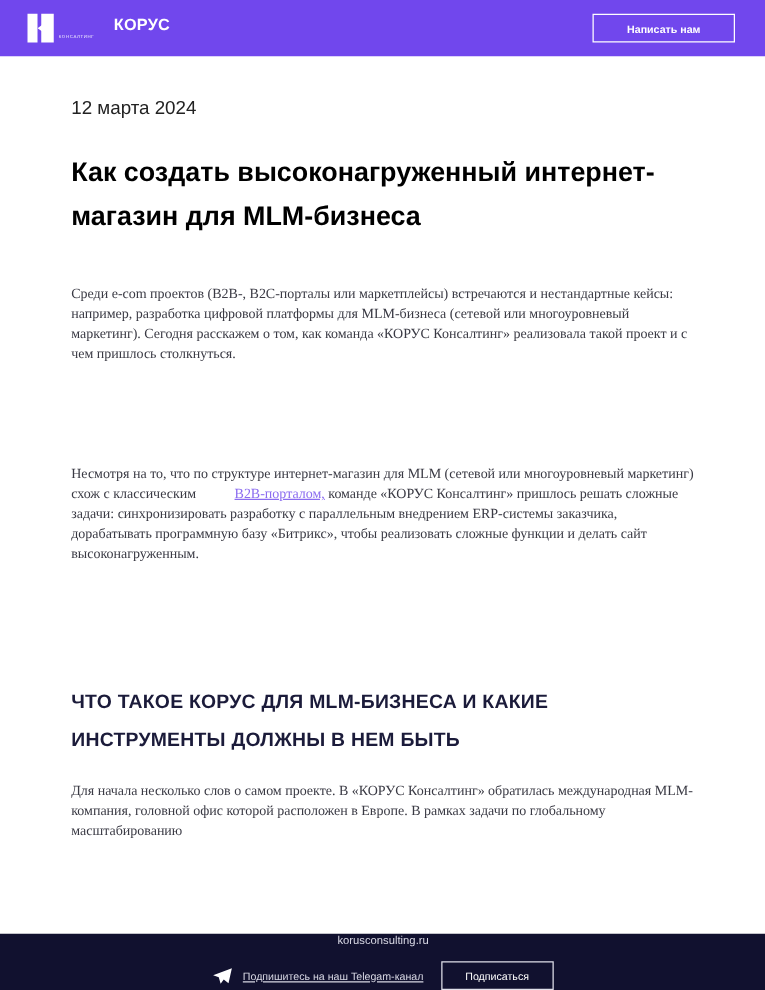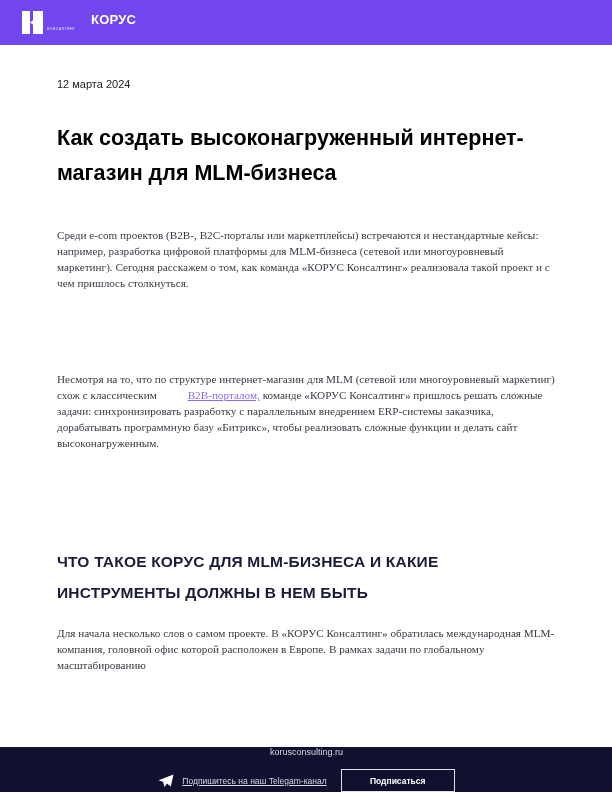--- a/index.html
+++ b/index.html
@@ -20,21 +20,21 @@
   .logo-text .big { font-size: 13px; font-weight: bold; letter-spacing: 0.2px; padding-left: 44px; }
   .logo-text .small { font-size: 3.5px; letter-spacing: 0.5px; margin-top: 2px; opacity: 0.9; }
 
   .btn-header {
     width: 114px; height: 23px; border: 1px solid #ffffff; color: #fff; background: transparent;
     font-size: 8.5px; font-weight: bold; display: flex; align-items: center; justify-content: center;
     margin-right: 2px;
   }
 
   .content { position: absolute; left: 57px; top: 0; width: 500px; }
-  .date { position: absolute; top: 78px; left: 0; font-size: 11px; color: #222; }
+  .date { position: absolute; top: 78px; left: 0; font-size: 15px; color: #222; }
   .title {
     position: absolute; top: 121px; left: 0; width: 480px;
     font-size: 21.5px; font-weight: bold; line-height: 35px; color: #000000;
   }
   .para {
     position: absolute; left: 0; width: 500px; font-size: 11.2px; line-height: 16px; color: #3a3a44; font-family: Liberation Serif, serif;
   }
   .p1 { top: 227px; }
   .p2 { top: 371px; }
   .p3 { top: 625px; }
@@ -48,39 +48,40 @@
     position: absolute; left: 0; top: 747px; width: 612px; height: 45px;
     background: #11112f; display: flex; align-items: center; justify-content: space-between;
     padding: 0 22px 0 23px;
     flex-direction: column;
   }
   .footer-site { color: #d8d8e4; font-size: 9px; }
   .footer-right { display: flex; align-items: center; }
   .tg-icon { width: 16px; height: 14px; margin-right: 8px; }
   .tg-text { color: #d8d8e4; font-size: 8.5px; margin-right: 14px; text-decoration: underline; }
   .btn-sub {
-    width: 114px; height: 23px; border: 1px solid #e0e0ea; color: #fff; background: #11112f;
-    font-size: 8.5px; font-weight: bold; display: flex; align-items: center; justify-content: center;
+    width: 90px; height: 23px; border: 1px solid #e0e0ea; color: #fff; background: #11112f;
+    font-size: 8.5px; font-weight: normal; display: flex; align-items: center; justify-content: center;
   }
 </style>
 </head>
 <body>
 
 <header class="header">
   <div class="logo">
     <div class="logo-mark">
       <div class="l"></div>
         <div class="notch"></div>
         <div class="r"></div>
     </div>
     <div class="logo-text">
       <span class="big">КОРУС</span>
       <span class="small">КОНСАЛТИНГ</span>
     </div>
   </div>
+  <div class="btn-header">Написать нам</div>
 </header>
 
 <main class="content">
   <div class="date">12 марта 2024</div>
   <h1 class="title">Как создать высоконагруженный интернет-магазин для MLM-бизнеса</h1>
 
   <p class="para p1">Среди e-com проектов (B2B-, B2C-порталы или маркетплейсы) встречаются и нестандартные кейсы: например, разработка цифровой платформы для MLM-бизнеса (сетевой или многоуровневый маркетинг). Сегодня расскажем о том, как команда «КОРУС Консалтинг» реализовала такой проект и с чем пришлось столкнуться.</p>
 
   <p class="para p2"><span>Несмотря на то, что по структуре интернет-магазин для MLM (сетевой или многоуровневый маркетинг) схож с классическим </span><a class="link">B2B-порталом,</a><span> команде «КОРУС Консалтинг» пришлось решать сложные задачи: синхронизировать разработку с параллельным внедрением ERP-системы заказчика, дорабатывать программную базу «Битрикс», чтобы реализовать сложные функции и делать сайт высоконагруженным.</span></p>
 

